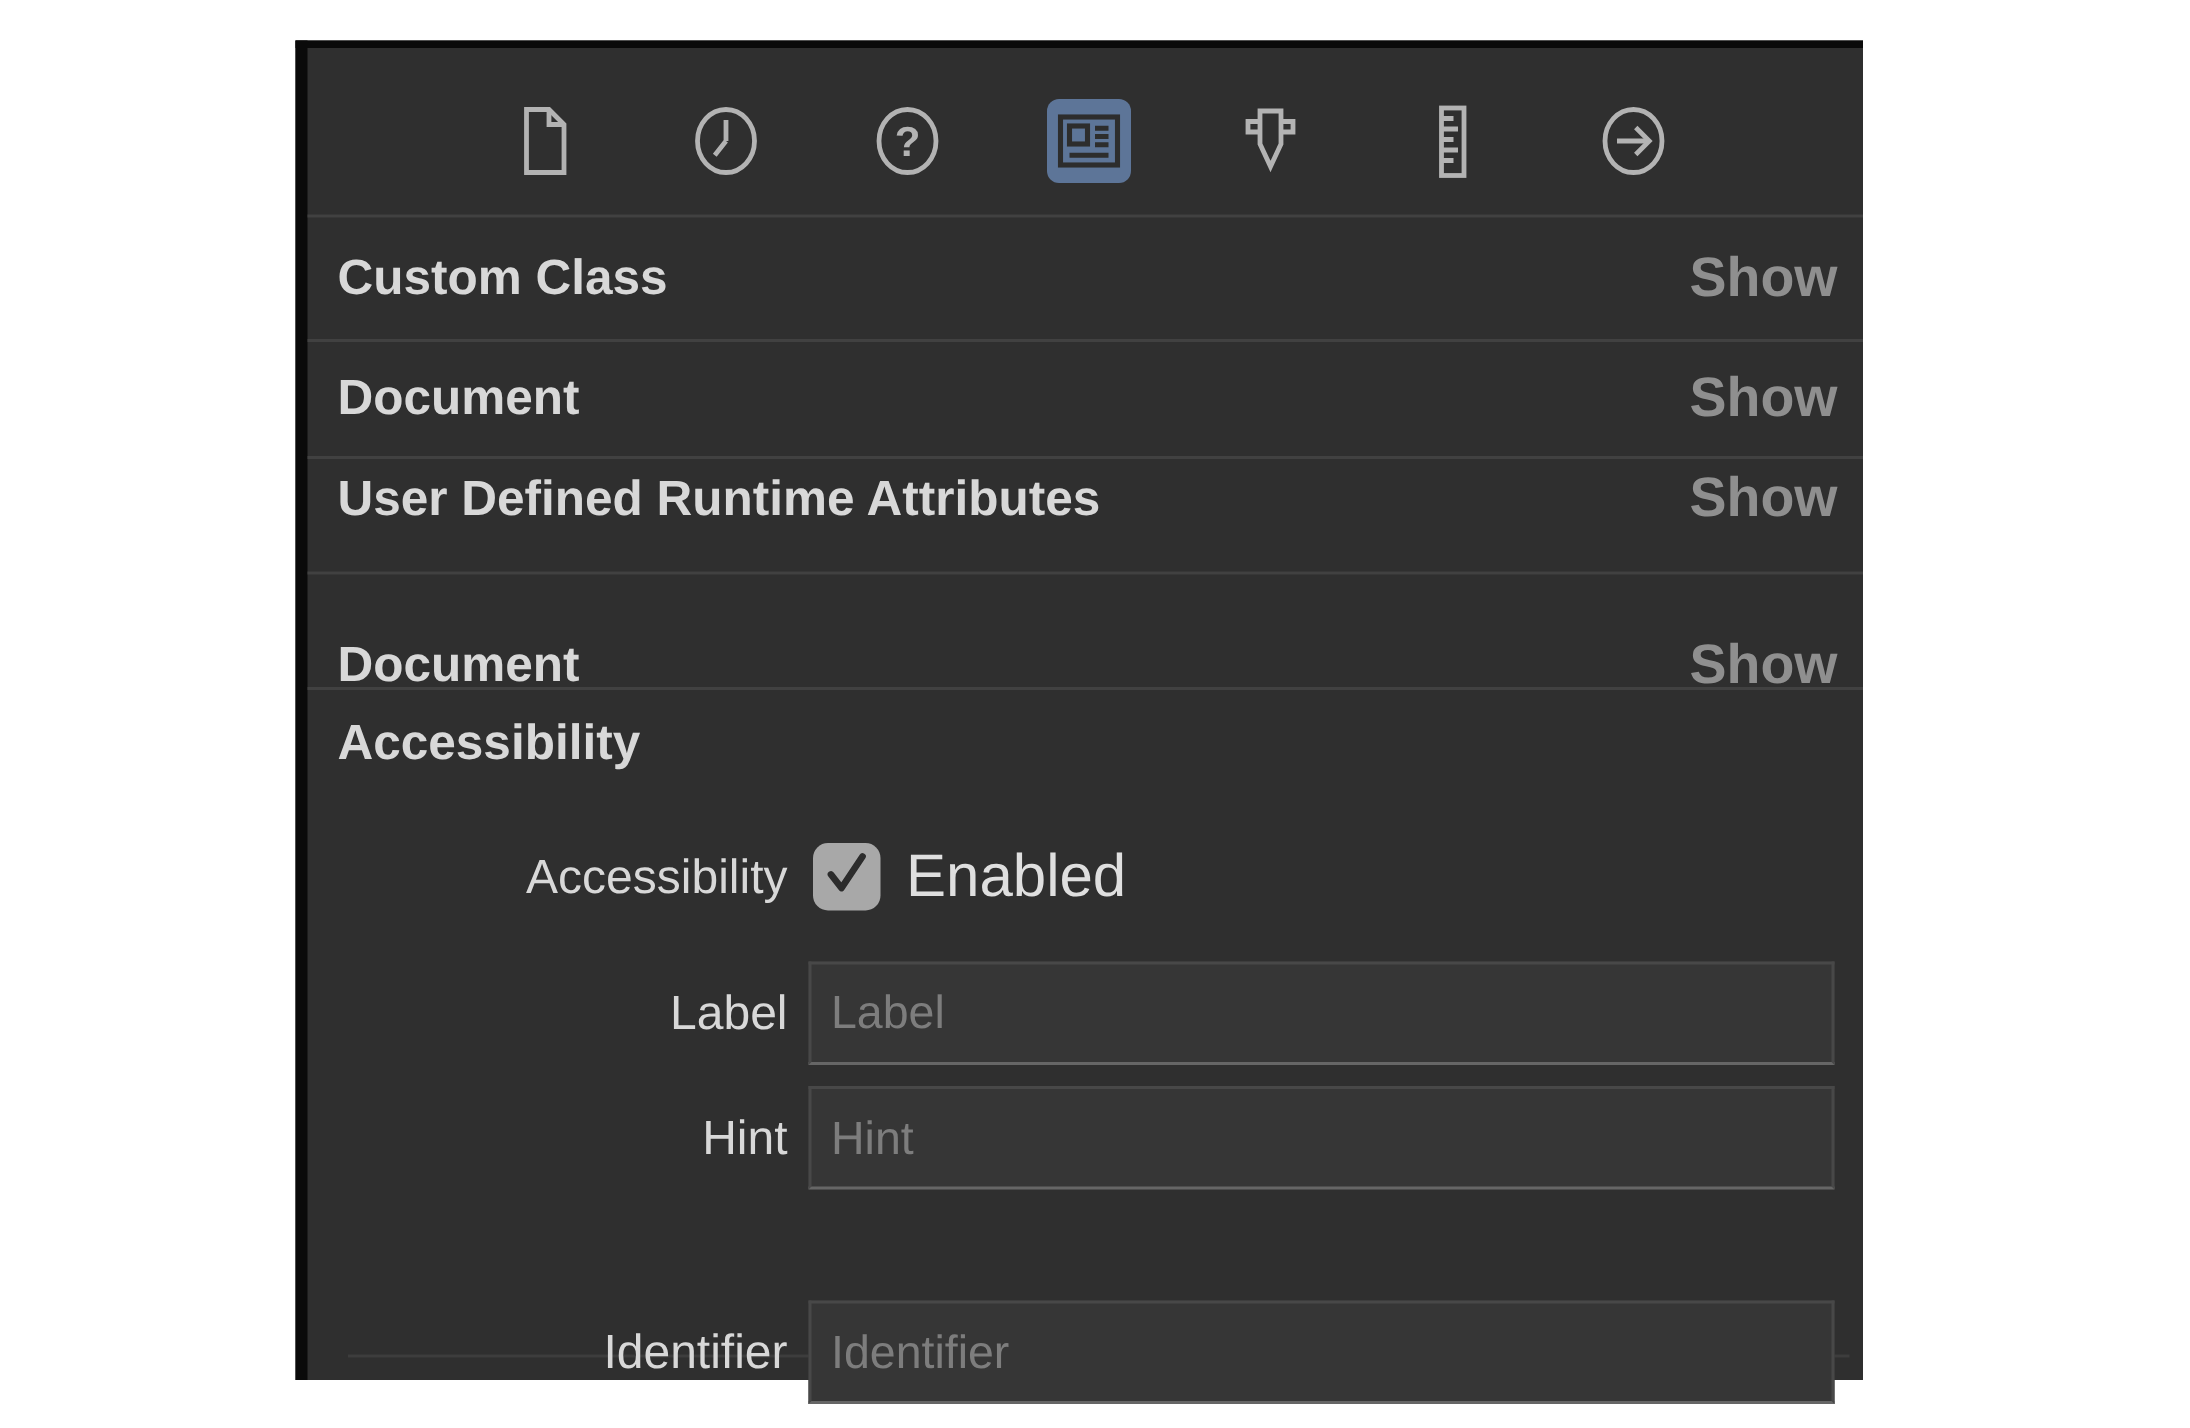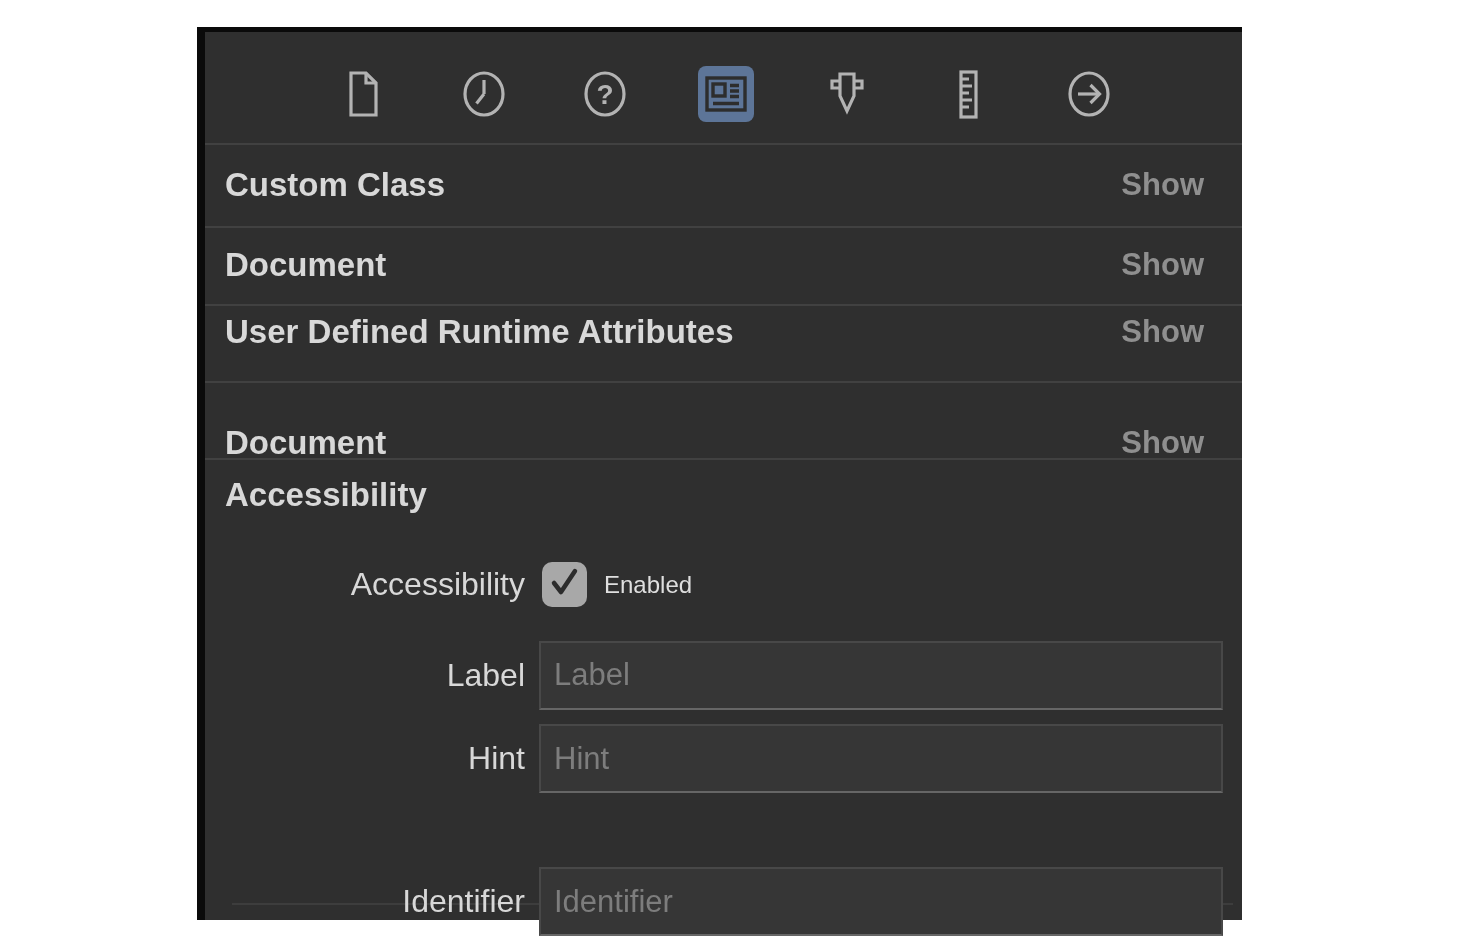--- a/index.html
+++ b/index.html
@@ -15,30 +15,30 @@
           border-radius:8px; }
   .tool svg { display:block; }
   .tool.selected { background:#5d7598; }
 
   
   .sep { position:absolute; left:0; width:1037px; height:2px; background:#414141; }
 
   
   .section-row { position:absolute; left:0; width:1037px; display:flex;
                  justify-content:space-between; align-items:center;
-                 padding:0 38px 0 20px; }
+                 padding:0 17px 0 20px; }
   .section-title { font-size:33px; font-weight:bold; color:#d8d8d8; }
-  .show-btn { font-size:31px; font-weight:bold; color:#8f8f8f; cursor:default; }
+  .show-btn { font-size:37px; font-weight:bold; color:#8f8f8f; cursor:default; }
 
   
   .acc-row { position:absolute; left:0; width:1037px; display:flex; align-items:center; }
   .acc-label { width:320px; text-align:right; font-size:32px; color:#d8d8d8; flex:none; }
   .checkbox { width:45px; height:45px; margin-left:17px; background:#a8a8a8;
               border-radius:10px; display:flex; align-items:center; justify-content:center; flex:none; }
-  .check-text { margin-left:17px; font-size:24px; color:#dfdfdf; }
+  .check-text { margin-left:17px; font-size:40px; color:#dfdfdf; }
   .field { margin-left:14px; width:684px; height:69px; background:#363636;
            border:2px solid #484848; border-bottom-color:#666666;
            font-size:31px; color:#d8d8d8; padding:0 13px;
            font-family:"Liberation Sans", sans-serif; outline:none; }
   .field::placeholder { color:#7d7d7d; opacity:1; }
 </style>
 </head>
 <body>
 
 <div class="panel">

